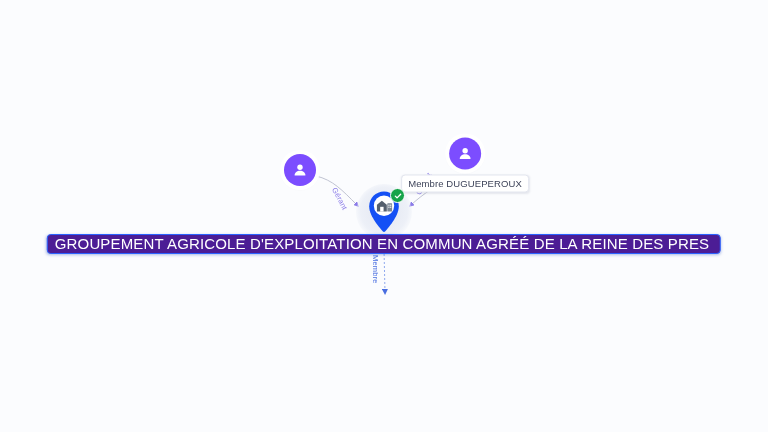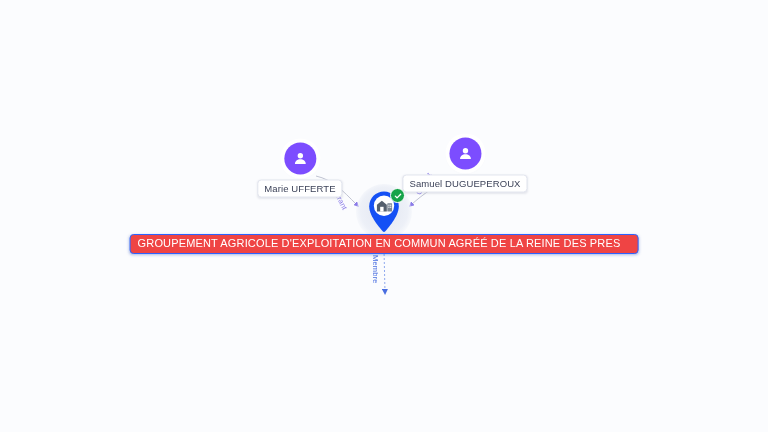--- a/index.html
+++ b/index.html
@@ -119,28 +119,28 @@
     z-index: 5;
   }
   .check-badge svg { display:block; }
 
   
   #main-label {
     position: absolute;
     left: 384px;
     top: 244px;
     transform: translate(-50%, -50%);
-    background: #ef4444;
+    background: #4c1d95;
     border: 1px solid #2b62ff;
     border-radius: 4px;
     color: #ffffff;
-    font-size: 11px;
+    font-size: 15px;
     line-height: 11px;
     letter-spacing: 0.15px;
-    padding: 3px 17px 4px 7px;
+    padding: 3px 11px 4px 7px;
     white-space: nowrap;
     box-shadow: 0 1px 3px rgba(20,60,180,0.35);
     z-index: 6;
   }
 
   
   #node-group {
     left: 387px;
     top: 308px;
   }
@@ -251,31 +251,30 @@
   <div class="edge-label" id="edge-label-asso">Gérant</div>
   <div class="edge-label" id="edge-label-membre">Membre</div>
 
   <div class="node" id="node-marie">
     <div class="person-avatar">
       <svg width="18" height="18" viewBox="0 0 24 24" aria-hidden="true">
         <circle cx="12" cy="8.4" r="3.6" fill="#ffffff"></circle>
         <path d="M4.8 19.2c0-3.9 3.2-6.2 7.2-6.2s7.2 2.3 7.2 6.2z" fill="#ffffff"></path>
       </svg>
     </div>
-    <div class="chip">Marie UFFERTE</div>
   </div>
 
   <div class="node" id="node-samuel">
     <div class="person-avatar">
       <svg width="18" height="18" viewBox="0 0 24 24" aria-hidden="true">
         <circle cx="12" cy="8.4" r="3.6" fill="#ffffff"></circle>
         <path d="M4.8 19.2c0-3.9 3.2-6.2 7.2-6.2s7.2 2.3 7.2 6.2z" fill="#ffffff"></path>
       </svg>
     </div>
-    <div class="chip">Samuel DUGUEPEROUX</div>
+    <div class="chip">Membre DUGUEPEROUX</div>
   </div>
 
   <div class="node" id="node-main">
     <div class="pin-halo">
       <div class="pin">
         <svg width="34" height="44" viewBox="0 0 34 44" aria-hidden="true">
           <path d="M17 1.5C8.8 1.5 2.2 8.1 2.2 16.3c0 10.2 11.6 22.9 13.5 24.9
                    a1.8 1.8 0 0 0 2.6 0c1.9-2 13.5-14.7 13.5-24.9C31.8 8.1 25.2 1.5 17 1.5z" fill="#1450f5"></path>
           <circle cx="17" cy="15.8" r="10.2" fill="#ffffff"></circle>
         </svg>

